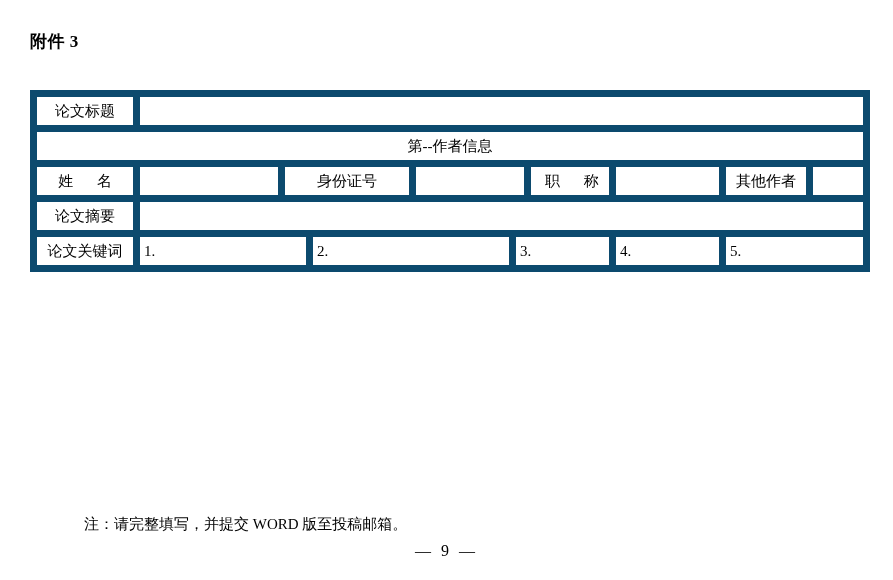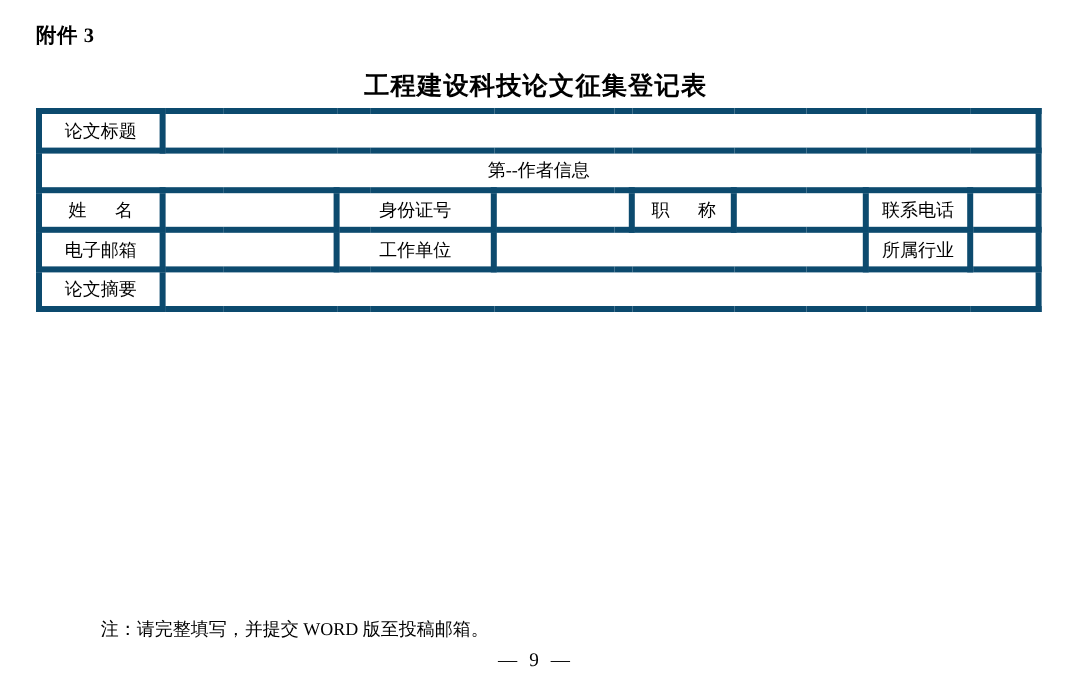--- a/index.html
+++ b/index.html
@@ -17,21 +17,21 @@
   }
   .page {
     position: relative;
     width: 893px;
     height: 580px;
     box-sizing: border-box;
   }
   .attachment-label {
     position: absolute;
     left: 30px;
-    top: 18px;
+    top: 30px;
     font-family: "Liberation Serif", serif;
     font-size: 17px;
     font-weight: bold;
     letter-spacing: 0.5px;
   }
   .doc-title {
     position: absolute;
     left: 0;
     right: 0;
     top: 57px;
@@ -43,21 +43,21 @@
   }
   table.form {
     position: absolute;
     left: 30px;
     top: 90px;
     width: 833px;
     border-collapse: collapse;
     table-layout: fixed;
   }
   table.form td {
-    border: 5px solid #0c4a6e;
+    border: 7px solid #0c4a6e;
     height: 28px;
     padding: 0 4px;
     font-size: 15px;
     font-family: "Liberation Serif", serif;
     vertical-align: middle;
   }
   .lbl {
     text-align: center;
     white-space: nowrap;
   }
@@ -101,21 +101,20 @@
     letter-spacing: 3px;
   }
 </style>
 </head>
 <body>
 
 <div class="page">
 
   <div class="attachment-label">附件 3</div>
 
-  <div class="doc-title">工程建设科技论文征集登记表</div>
 
   <table class="form">
     <colgroup>
       <col style="width:103px">
       <col style="width:50px">
       <col style="width:95px">
       <col style="width:28px">
       <col style="width:103px">
       <col style="width:100px">
       <col style="width:15px">
@@ -136,38 +135,38 @@
       <td colspan="12" class="center-row">第--作者信息</td>
     </tr>
 
     <tr>
       <td class="lbl-sp">姓  名</td>
       <td colspan="2"></td>
       <td colspan="2" class="lbl">身份证号</td>
       <td colspan="2"></td>
       <td class="lbl-sp">职  称</td>
       <td colspan="2"></td>
-      <td class="lbl">联系电话</td>
+      <td class="lbl">其他作者</td>
       <td></td>
     </tr>
 
-    <tr>
-      <td class="lbl">电子邮箱</td>
-      <td colspan="2"></td>
-      <td colspan="2" class="lbl">工作单位</td>
-      <td colspan="5"></td>
-      <td class="lbl">所属行业</td>
-      <td></td>
-    </tr>
 
     <tr>
       <td class="lbl">论文摘要</td>
       <td colspan="11"></td>
     </tr>
 
+    <tr>
+      <td class="lbl">论文关键词</td>
+      <td colspan="3" class="kw">1.</td>
+      <td colspan="2" class="kw">2.</td>
+      <td colspan="2" class="kw">3.</td>
+      <td colspan="2" class="kw">4.</td>
+      <td colspan="2" class="kw">5.</td>
+    </tr>
 
 
   </tbody>
     </table>
 
   <div class="note">注：请完整填写，并提交 WORD 版至投稿邮箱。</div>
 
   <div class="page-number">— 9 —</div>
 
 </div>

